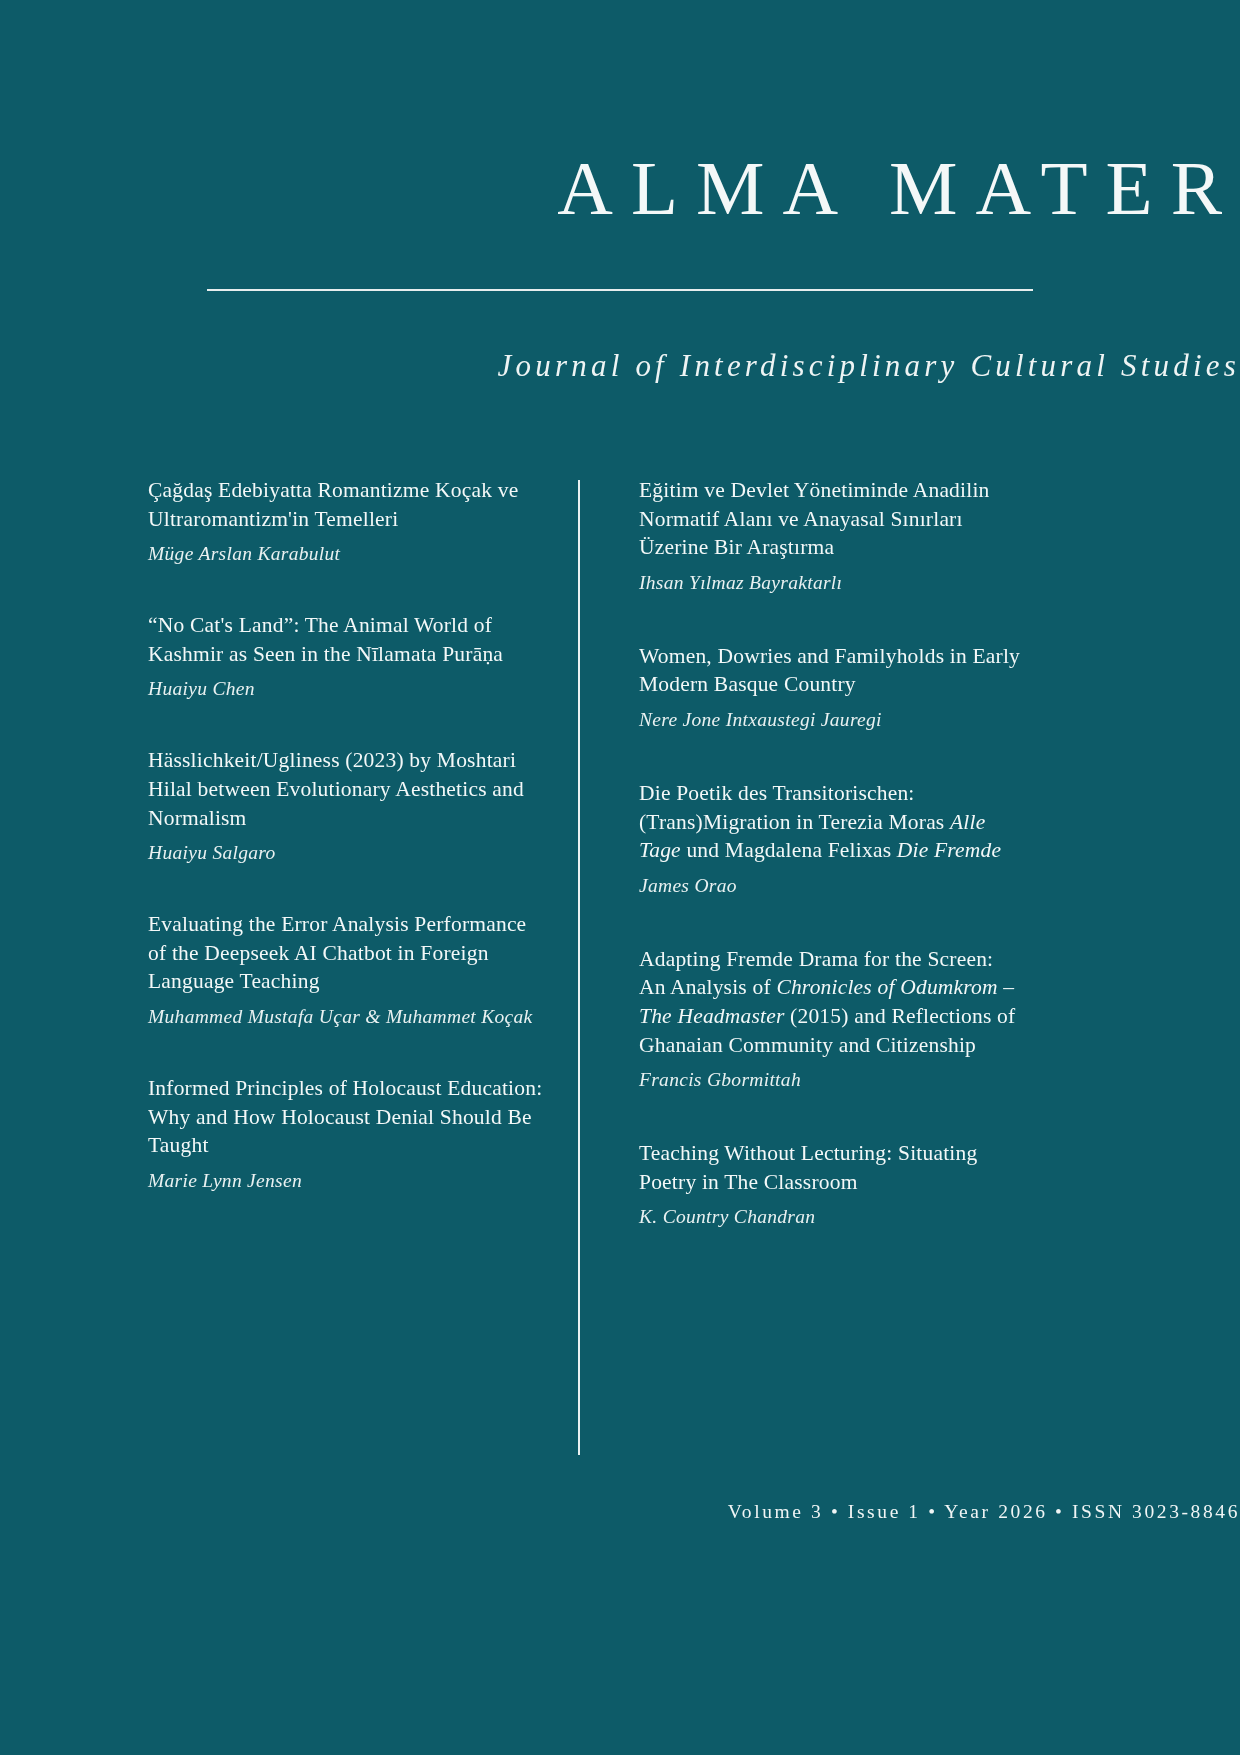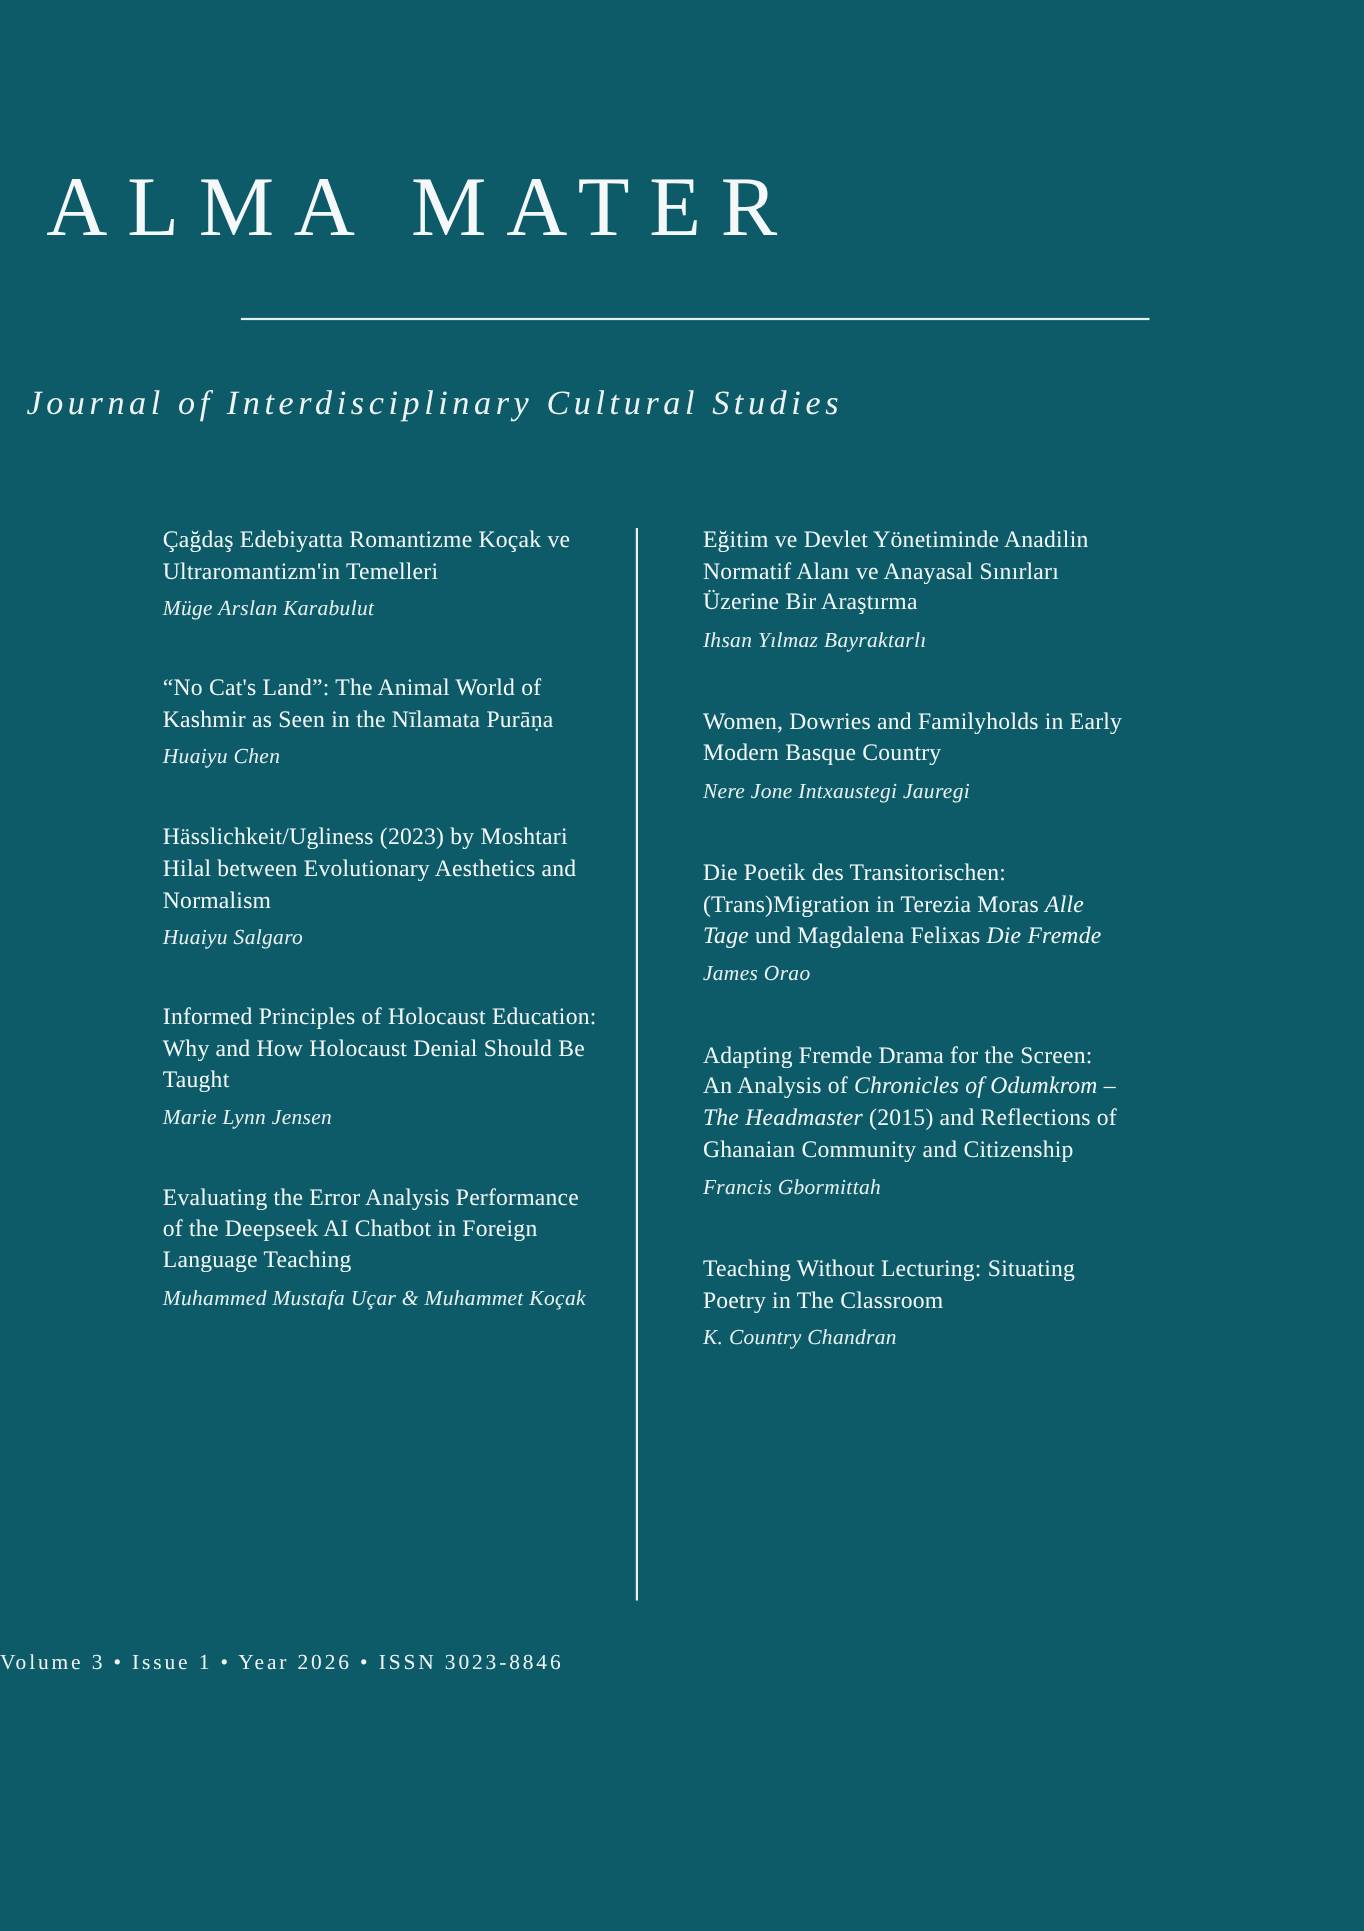--- a/index.html
+++ b/index.html
@@ -19,22 +19,21 @@
     width: 1240px;
     height: 1755px;
     box-sizing: border-box;
     display: flex;
     flex-direction: column;
   }
 
   
   .masthead {
     margin-top: 150px;
-    text-align: left;
-    padding-left: 24px;
+    text-align: right;
   }
   .journal-title {
     font-family: "Liberation Serif", serif;
     font-size: 77px;
     letter-spacing: 18px;
     font-weight: 400;
     color: #f4f8f8;
     line-height: 1;
     padding-left: 18px;
   }
@@ -97,21 +96,21 @@
   
   .col-left .entry { margin-bottom: 46px; }
   .col-right .entry { margin-bottom: 48px; }
 
   
   .footer {
     position: absolute;
     left: 0;
     right: 0;
     bottom: 232px;
-    text-align: left;
+    text-align: right;
     font-size: 19.5px;
     letter-spacing: 2.6px;
     color: #f0f5f5;
   }
 </style>
 </head>
 <body>
 
 <div class="cover">
 
@@ -134,27 +133,27 @@
         <div class="etitle">“No Cat's Land”: The Animal World of Kashmir as Seen in the Nīlamata Purāṇa</div>
         <div class="eauthor">Huaiyu Chen</div>
       </div>
 
       <div class="entry">
         <div class="etitle">Hässlichkeit/Ugliness (2023) by Moshtari Hilal between Evolutionary Aesthetics and Normalism</div>
         <div class="eauthor">Huaiyu Salgaro</div>
       </div>
 
       <div class="entry">
-        <div class="etitle">Informed Principles of Holocaust Education: Why and How Holocaust Denial Should Be Taught</div>
-        <div class="eauthor">Marie Lynn Jensen</div>
+        <div class="etitle">Evaluating the Error Analysis Performance of the Deepseek AI Chatbot in Foreign Language Teaching</div>
+        <div class="eauthor">Muhammed Mustafa Uçar &amp; Muhammet Koçak</div>
       </div>
 
       <div class="entry">
-        <div class="etitle">Evaluating the Error Analysis Performance of the Deepseek AI Chatbot in Foreign Language Teaching</div>
-        <div class="eauthor">Muhammed Mustafa Uçar &amp; Muhammet Koçak</div>
+        <div class="etitle">Informed Principles of Holocaust Education: Why and How Holocaust Denial Should Be Taught</div>
+        <div class="eauthor">Marie Lynn Jensen</div>
       </div>
 
     </div>
 
     <div class="divider"></div>
 
     <div class="col col-right">
 
       <div class="entry">
         <div class="etitle">Eğitim ve Devlet Yönetiminde Anadilin Normatif Alanı ve Anayasal Sınırları Üzerine Bir Araştırma</div>

